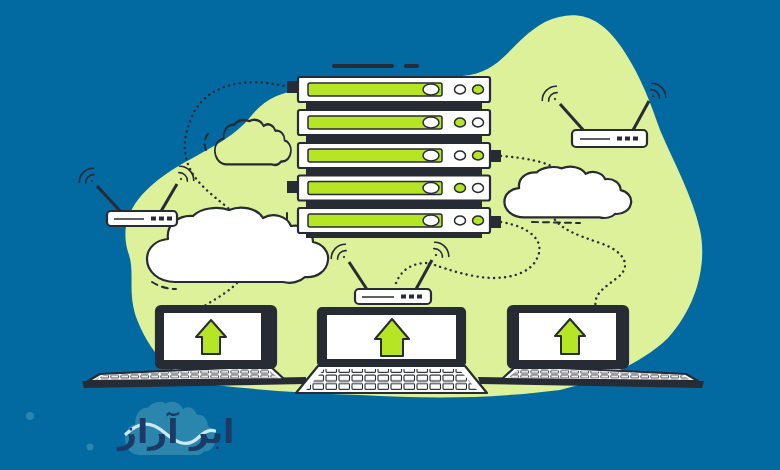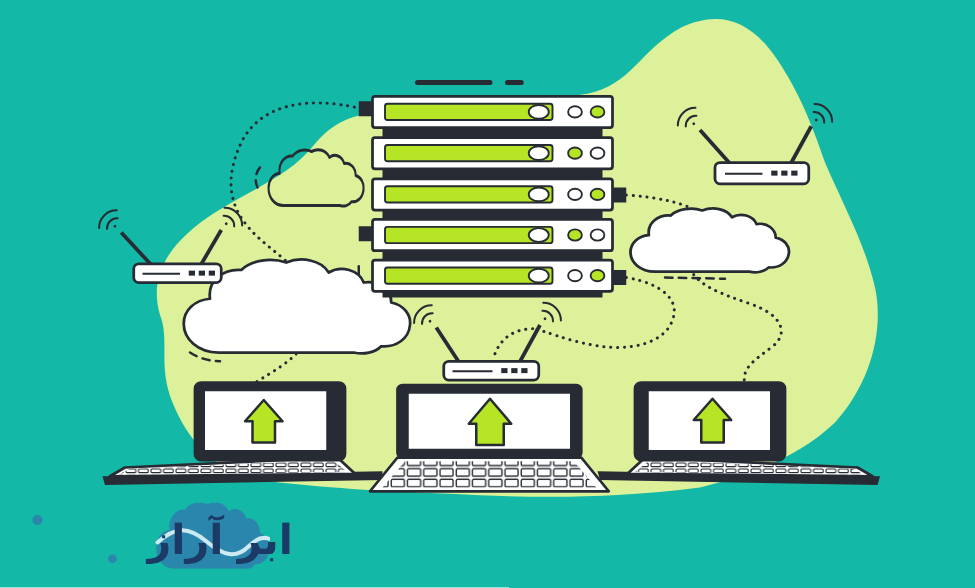--- a/index.html
+++ b/index.html
@@ -1,16 +1,16 @@
 <!DOCTYPE html>
 <html style="--blob: #ddf19b; --accent: #b5e524; --outline: #272b33; --teal: #2a86ad; --navy: #1b3a66; --wave: #cde9f2;"><head>
 <meta charset="utf-8">
 <style>
   html,body{margin:0;padding:0;background:#fff;}
-  .canvas{position:relative;width:780px;height:470px;background:#14b8a6;overflow:hidden;
+  .canvas{position:relative;width:780px;height:470px;background:#0369a1;overflow:hidden;
           font-family:"DejaVu Sans",sans-serif;}
   svg{position:absolute;left:0;top:0;}
   .outline{stroke:var(--outline);stroke-width:2.2;stroke-linejoin:round;}
   .thin{stroke:var(--outline);stroke-width:1.5;}
   .fillwhite{fill:#fff;}
   .fillnone{fill:none;}
   .fillgreen{fill:var(--accent);}
   .filldark{fill:var(--outline);}
   .blob{fill:var(--blob);}
   .dot{stroke:var(--outline);stroke-width:2.4;fill:none;stroke-dasharray:.1 5.4;stroke-linecap:round;}

